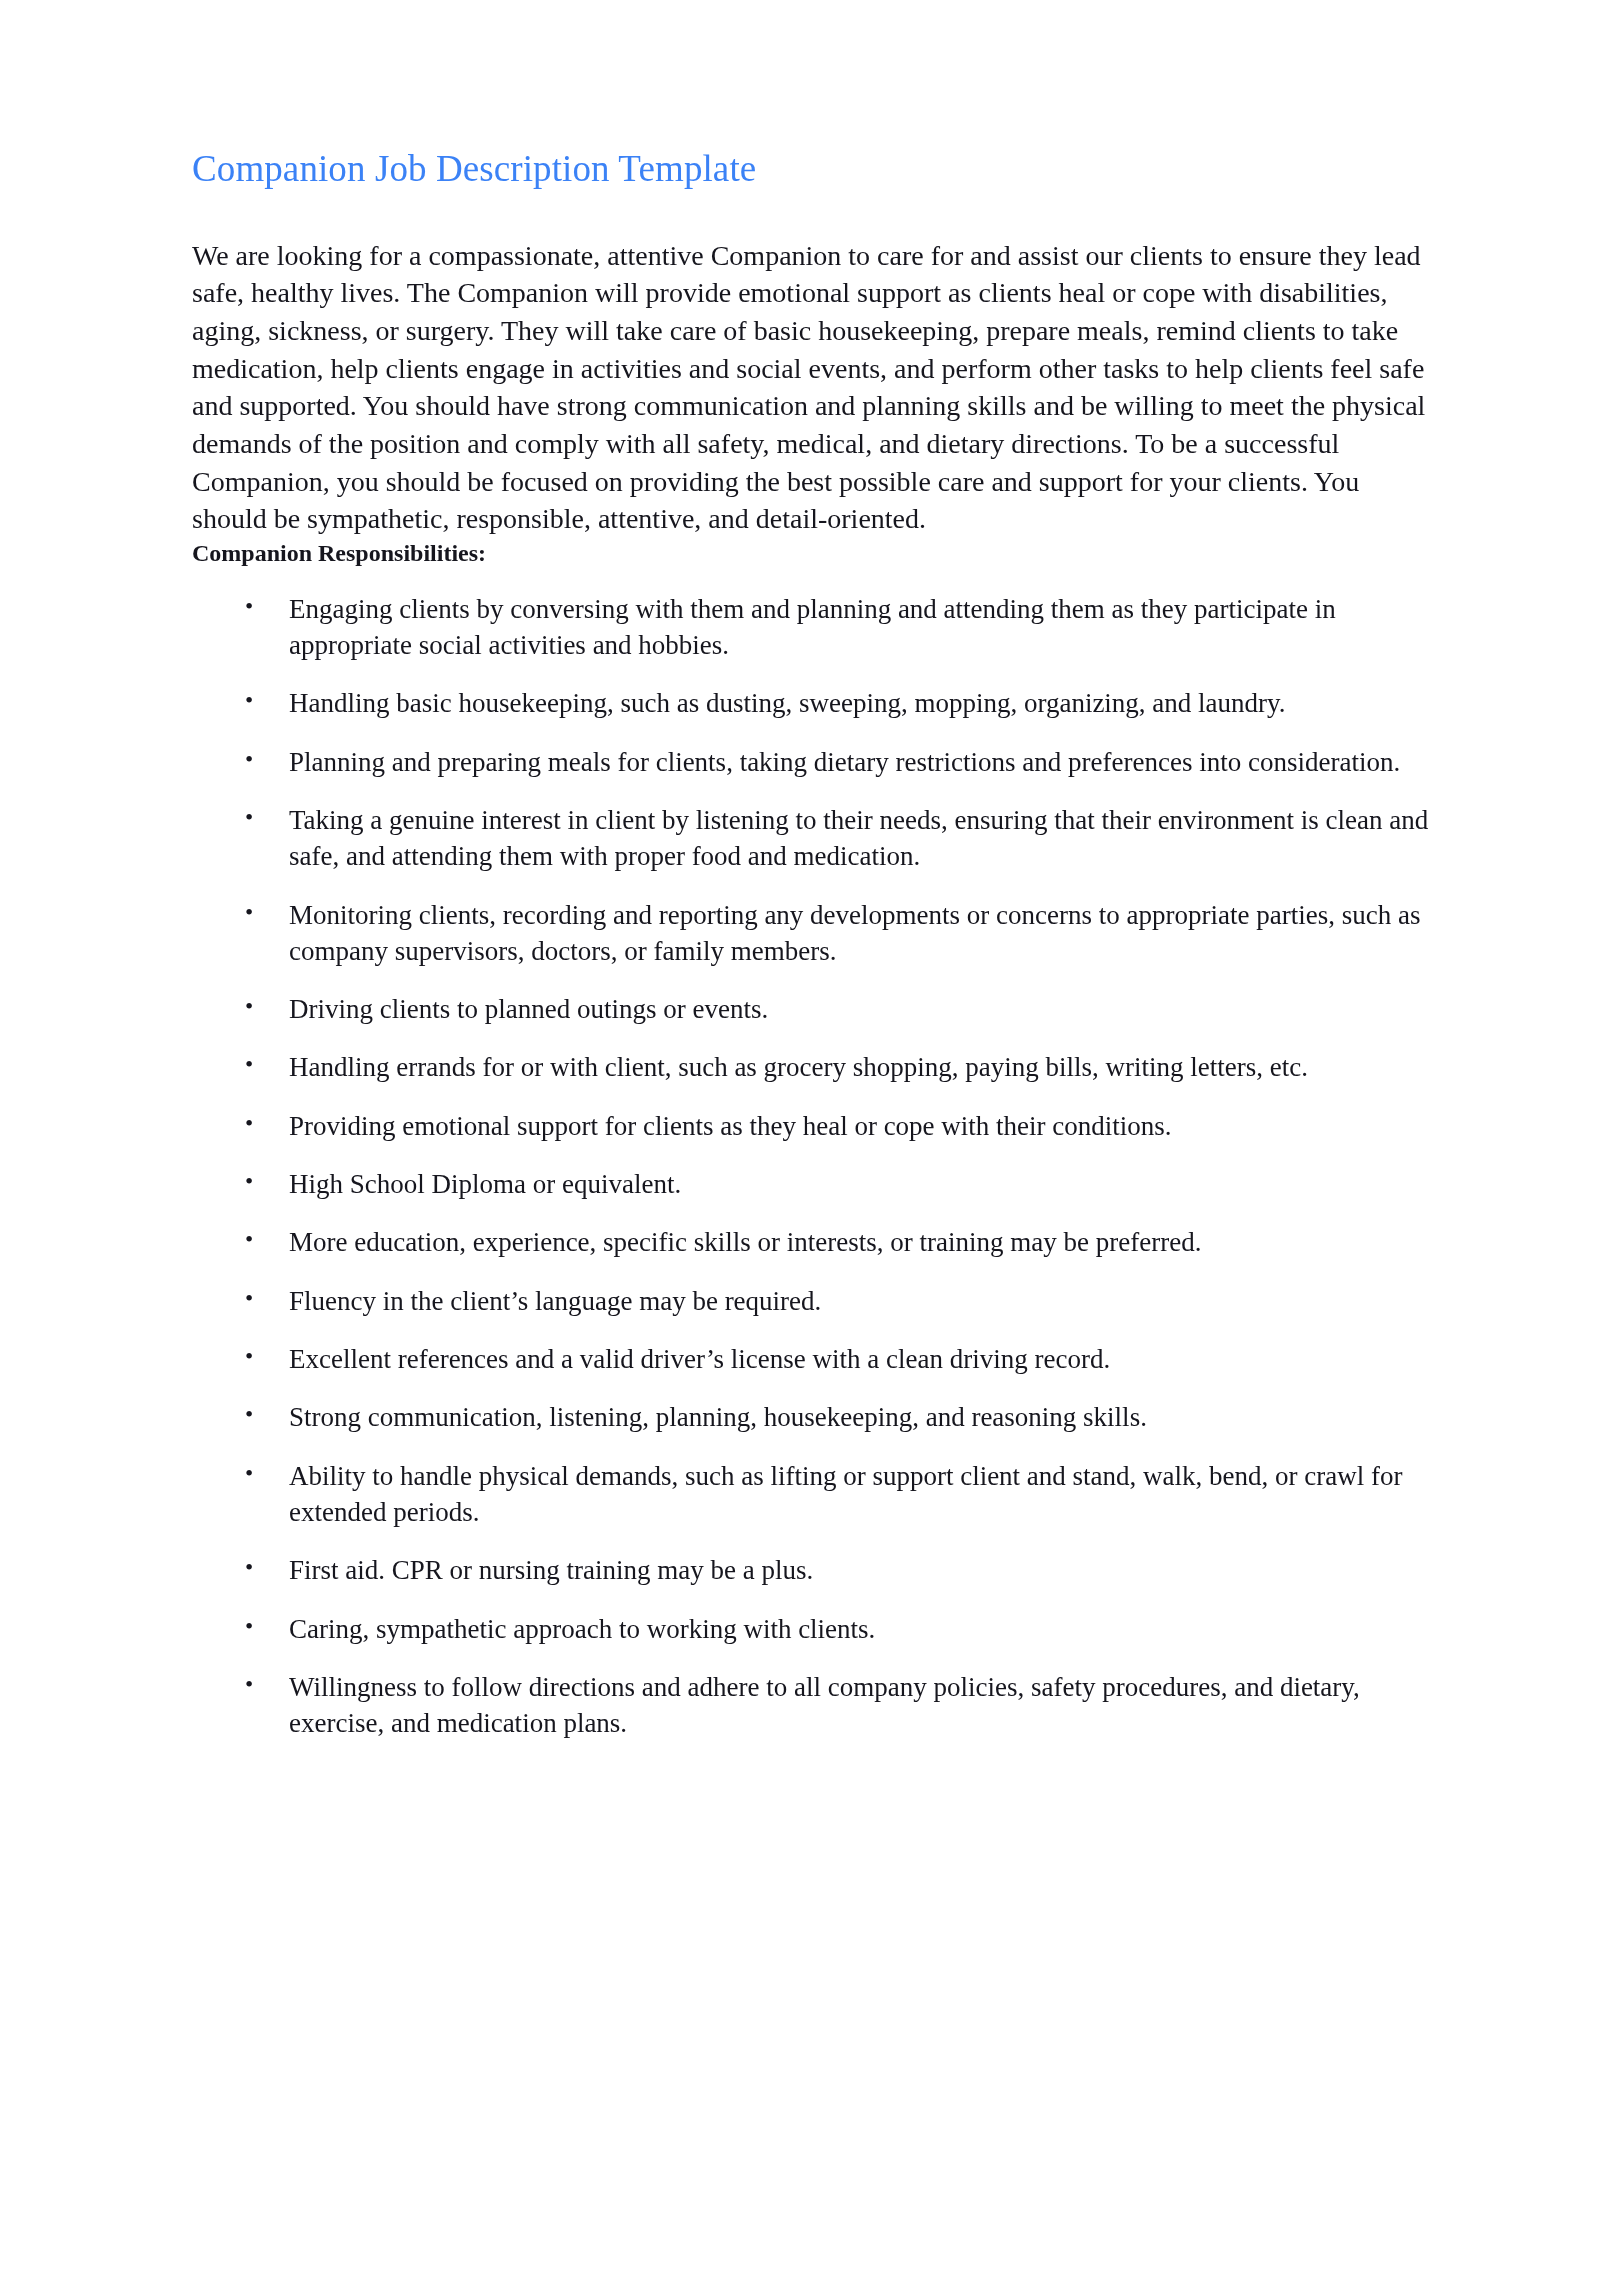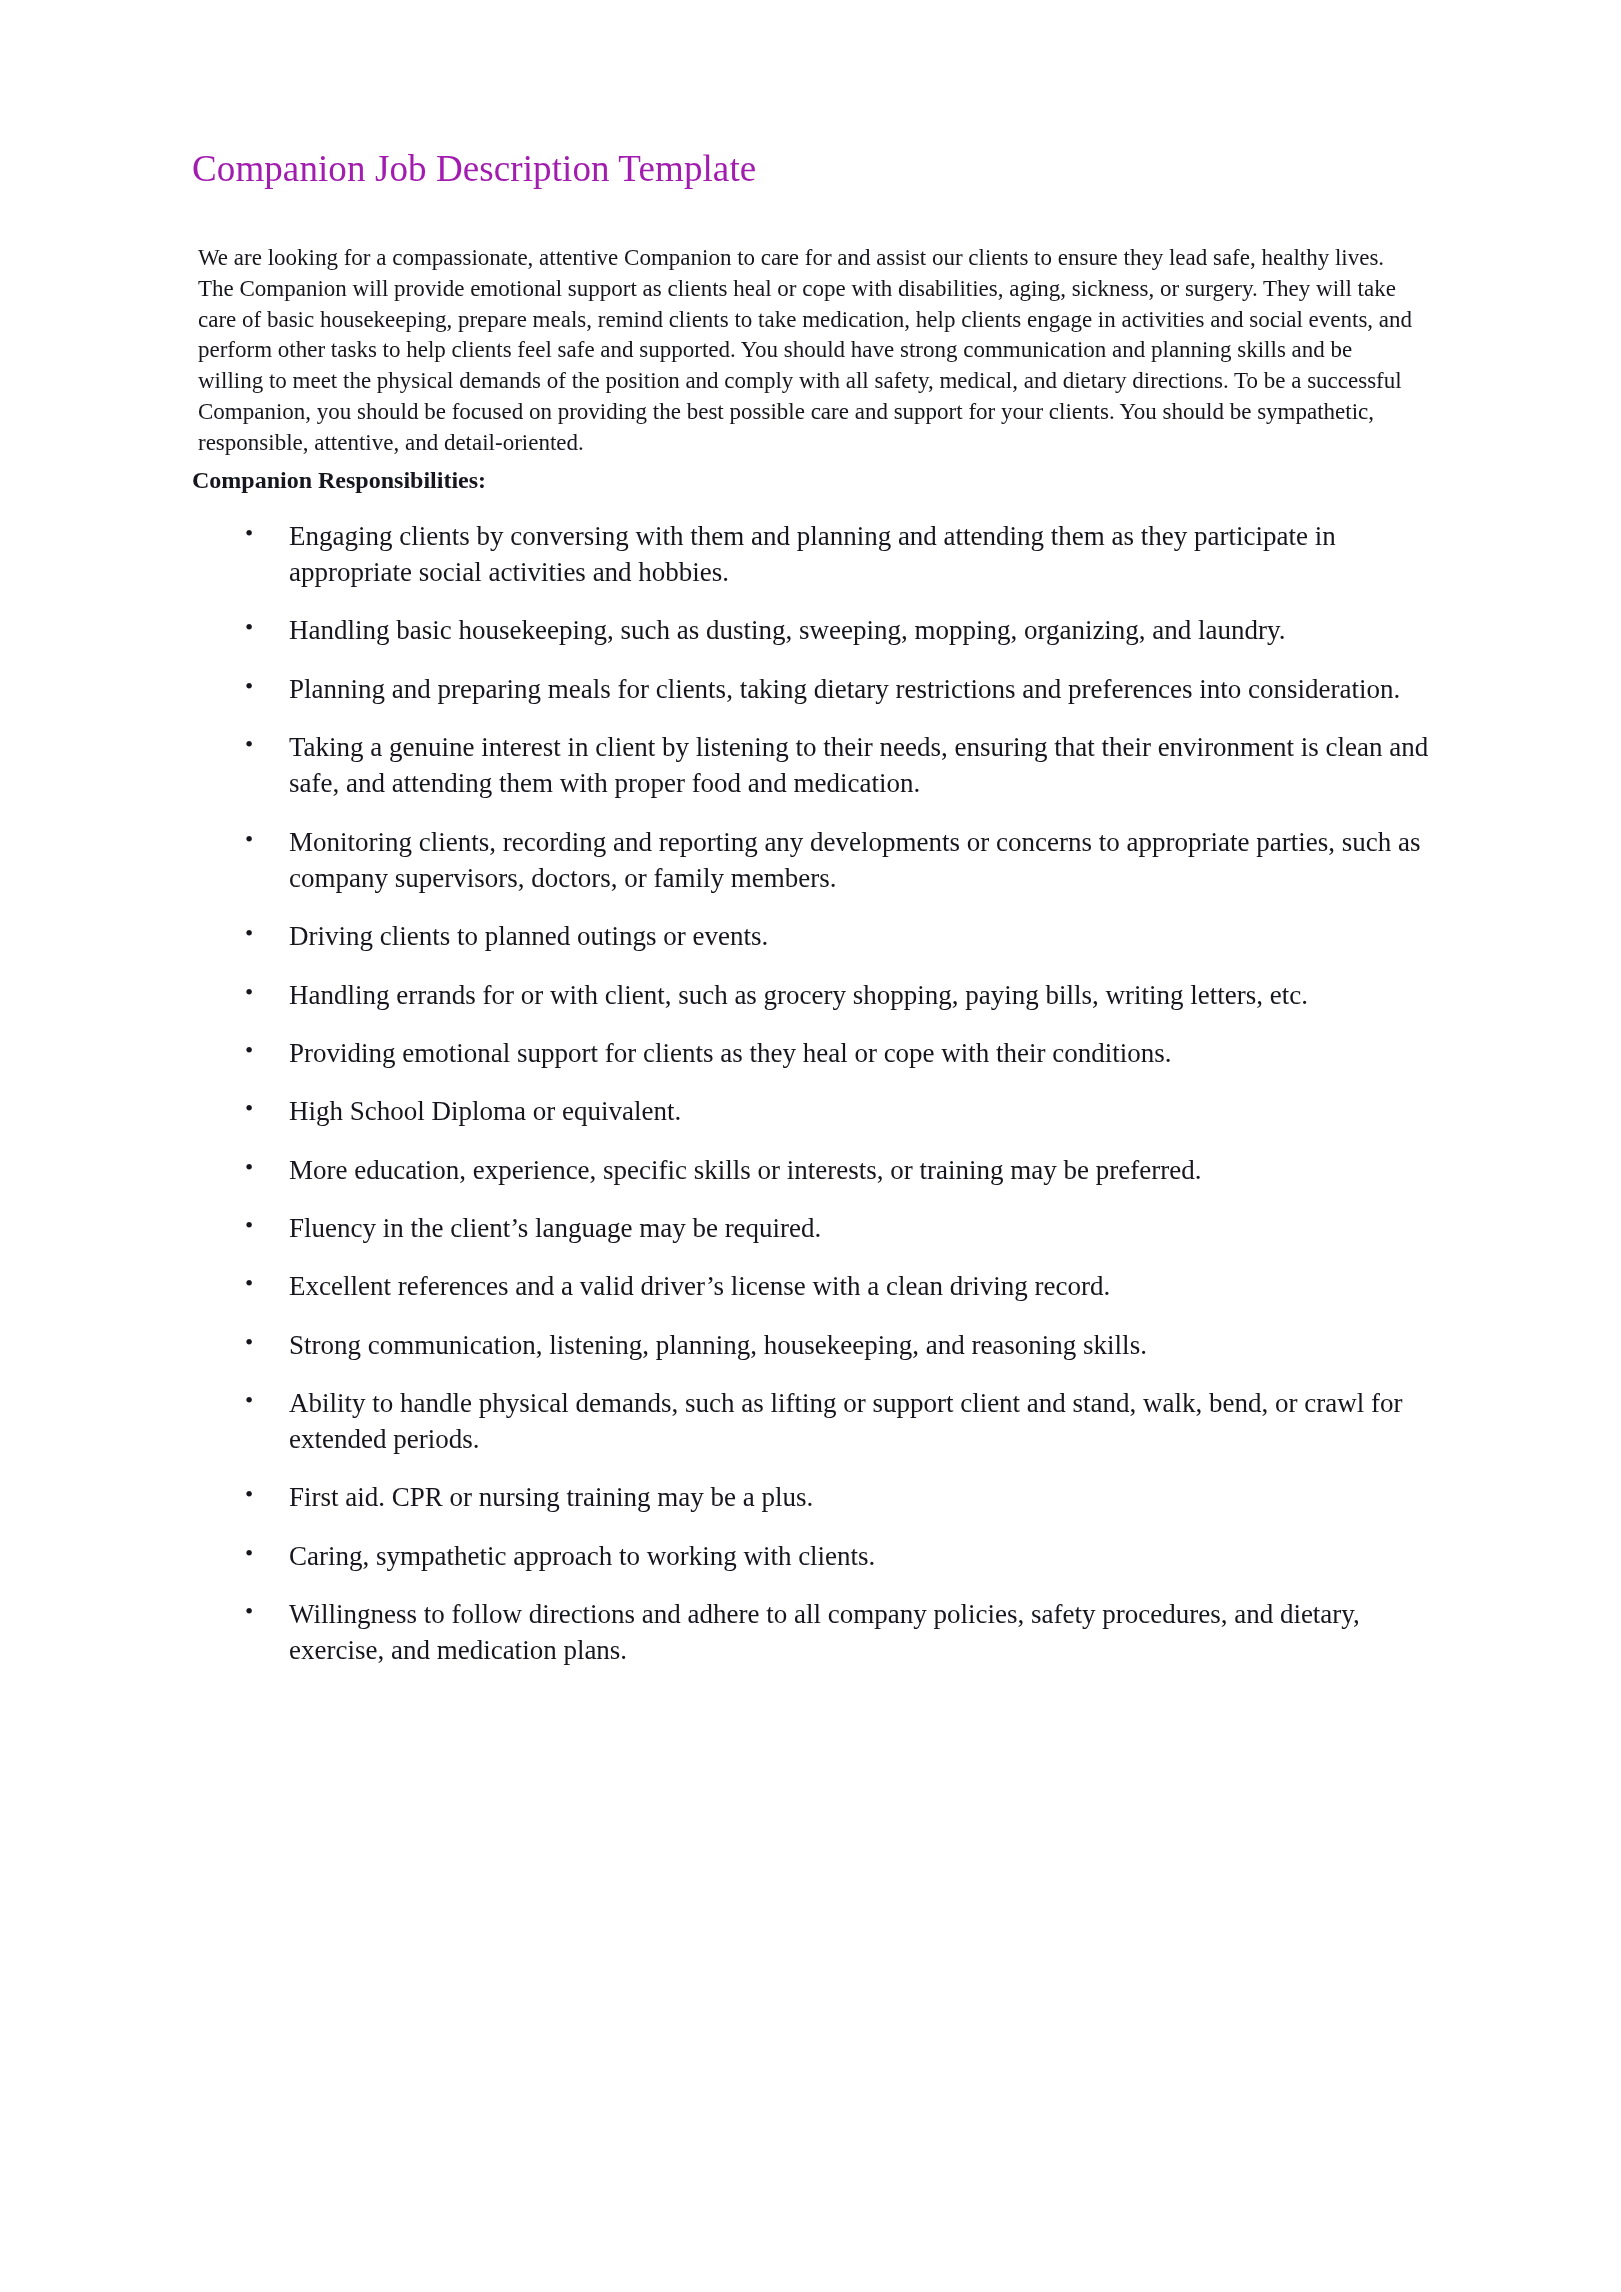--- a/index.html
+++ b/index.html
@@ -27,29 +27,29 @@
   .content {
     position: absolute;
     left: 192px;
     top: 147px;
     width: 1237px;
   }
   .doc-title {
     font-size: 37px;
     line-height: 1.18;
     font-weight: normal;
-    color: #a21caf;
+    color: #3b82f6;
     margin: 0 0 0 0;
     padding: 0;
     letter-spacing: 0.1px;
   }
   .intro {
-    font-size: 23px;
+    font-size: 28px;
     line-height: 1.345;
-    margin: 6px;
+    margin: 0;
     padding: 0;
     text-align: left;
     color: #16161e;
   }
   .intro-spacer {
     height: 46px;
   }
   .section-heading {
     font-size: 24px;
     font-weight: bold;

